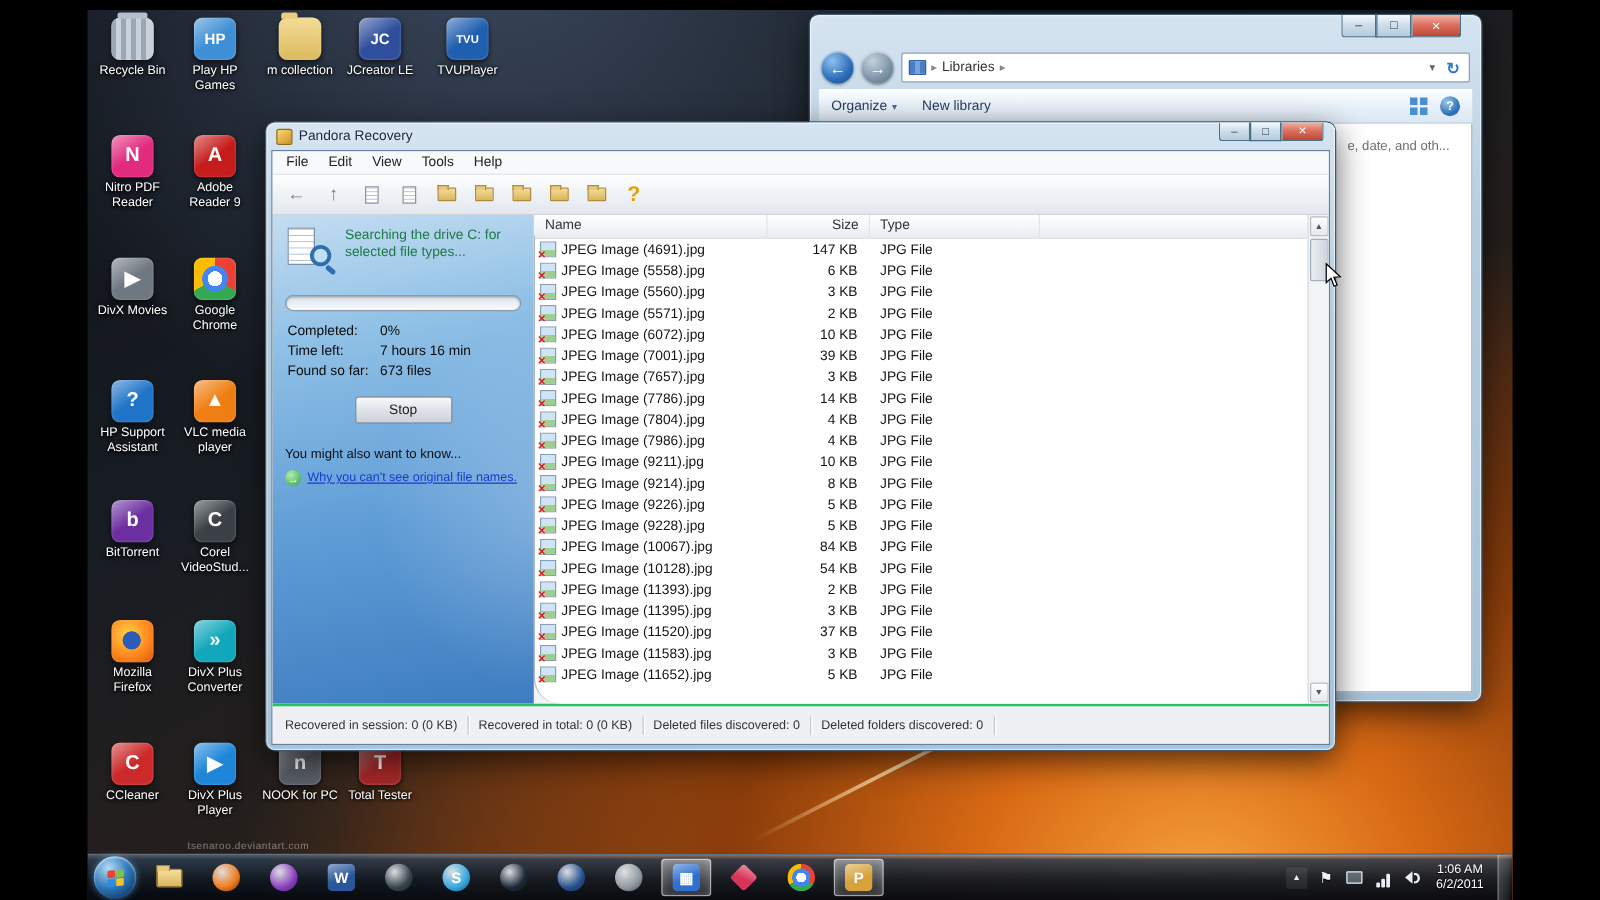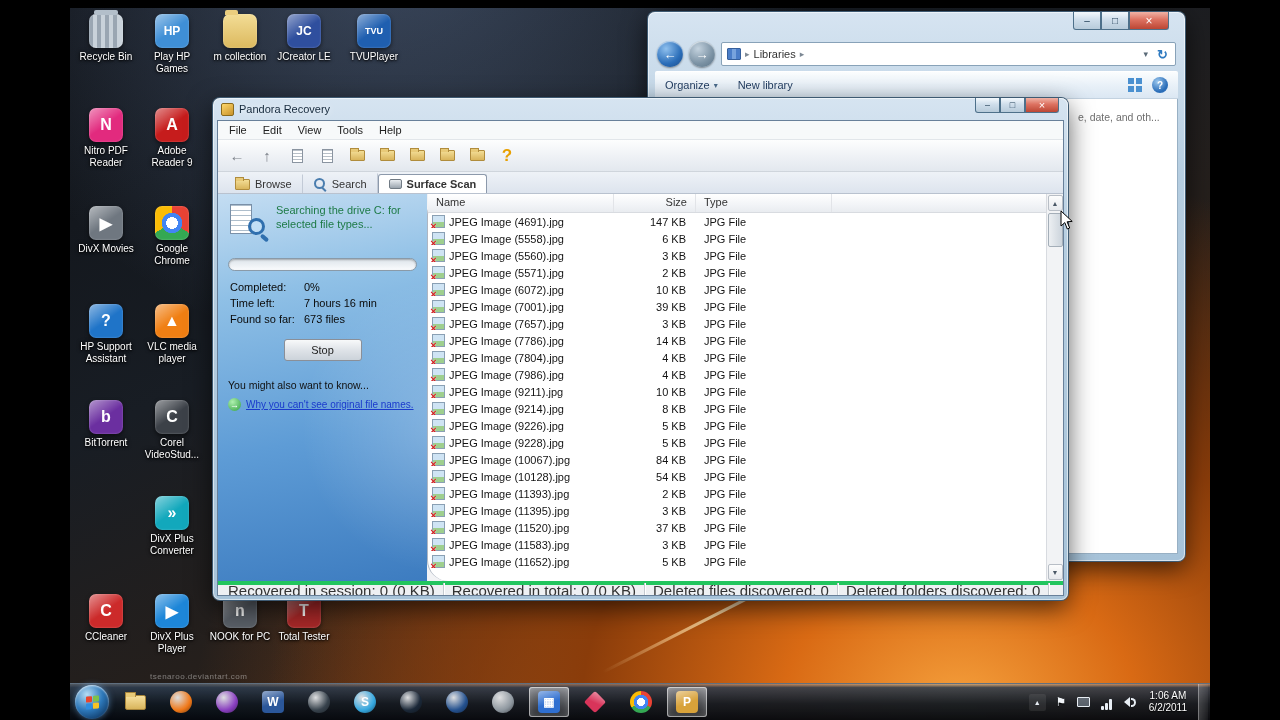--- a/index.html
+++ b/index.html
@@ -134,21 +134,21 @@
   .c-size{width:82px;text-align:right;padding-right:10px;flex:none;}
   .c-type{width:136px;padding-left:8px;flex:none;}
   .ric{width:13px;height:13px;flex:none;position:relative;display:inline-block;border:1px solid #8aa0b4;
     background:linear-gradient(180deg,#cfe4f4 0 55%,#9ecf8e 55% 100%);}
   .ric::after{content:"×";position:absolute;left:-3px;bottom:-5px;color:#d41e1e;font-weight:bold;font-size:11px;text-shadow:0 0 1px #fff;}
   .vscroll{position:absolute;right:0;top:0;bottom:0;width:17px;background:#f2f3f5;border-left:1px solid #d8dbe0;display:flex;flex-direction:column;align-items:center;}
   .sarrow{height:16px;width:15px;margin-top:1px;background:linear-gradient(180deg,#fdfdfd,#e6e9ed);border:1px solid #b8bec6;border-radius:2px;font-size:7px;color:#4a5866;display:flex;align-items:center;justify-content:center;}
   .sarrow.down{margin-top:auto;margin-bottom:1px;}
   .sthumb{width:15px;height:34px;margin-top:2px;background:linear-gradient(90deg,#eceff2,#ccd4dc);border:1px solid #a4aeb8;border-radius:2px;}
 
-  .p-status{height:14px;background:#eef0f3;border-top:4px solid #22c55e;display:flex;align-items:center;font-size:15px;color:#333;padding-left:2px;}
+  .p-status{height:32px;background:#eef0f3;border-top:2px solid #22c55e;display:flex;align-items:center;font-size:10px;color:#333;padding-left:2px;}
   .seg{padding:0 8px;height:15px;line-height:15px;border-right:1px solid #c4c9cf;box-shadow:1px 0 0 #fff;white-space:nowrap;}
 
   
   #taskbar{position:absolute;left:0;bottom:0;width:100%;height:37px;z-index:40;display:flex;align-items:center;
     background:linear-gradient(180deg,rgba(150,175,200,.4) 0%,rgba(45,60,78,.88) 10%,rgba(16,24,33,.94) 55%,rgba(4,8,14,.96) 100%);
     border-top:1px solid rgba(170,195,220,.55);}
   .startorb{width:34px;height:34px;margin:0 3px 0 5px;border-radius:50%;flex:none;display:flex;align-items:center;justify-content:center;
     background:radial-gradient(circle at 35% 28%,#b5dcf5,#2d78ba 48%,#123f6e 80%);box-shadow:0 0 6px rgba(120,190,255,.5), inset 0 1px 2px rgba(255,255,255,.7);}
   .flag{display:grid;grid-template-columns:6px 6px;grid-template-rows:6px 6px;gap:1px;transform:skewY(-6deg);}
   .flag i{display:block;border-radius:1px;}
@@ -233,20 +233,24 @@
           <div class="lb">VLC media player</div>
         </div>
         <div class="dicon" style="left: 4px; top: 392px;">
           <div class="ic" style="background: linear-gradient(145deg, rgba(255, 255, 255, 0.5), rgba(255, 255, 255, 0) 50%), rgb(107, 47, 160); font-size: 16px;">b</div>
           <div class="lb">BitTorrent</div>
         </div>
         <div class="dicon" style="left: 70px; top: 392px;">
           <div class="ic" style="background: linear-gradient(145deg, rgba(255, 255, 255, 0.5), rgba(255, 255, 255, 0) 50%), rgb(60, 65, 72); font-size: 16px;">C</div>
           <div class="lb">Corel VideoStud...</div>
         </div>
+        <div class="dicon" style="left: 4px; top: 488px;">
+          <div class="ic ic-firefox"></div>
+          <div class="lb">Mozilla Firefox</div>
+        </div>
         <div class="dicon" style="left: 70px; top: 488px;">
           <div class="ic" style="background: linear-gradient(145deg, rgba(255, 255, 255, 0.5), rgba(255, 255, 255, 0) 50%), rgb(18, 168, 188); font-size: 16px;">»</div>
           <div class="lb">DivX Plus Converter</div>
         </div>
         <div class="dicon" style="left: 4px; top: 586px;">
           <div class="ic" style="background: linear-gradient(145deg, rgba(255, 255, 255, 0.5), rgba(255, 255, 255, 0) 50%), rgb(204, 42, 42); font-size: 16px;">C</div>
           <div class="lb">CCleaner</div>
         </div>
         <div class="dicon" style="left: 70px; top: 586px;">
           <div class="ic" style="background: linear-gradient(145deg, rgba(255, 255, 255, 0.5), rgba(255, 255, 255, 0) 50%), rgb(29, 134, 216); font-size: 16px;">▶</div>
@@ -335,34 +339,20 @@
             <span class="tbtn">
               <i class="mini-folder"></i>
             </span>
             <span class="tbtn">
               <i class="mini-folder"></i>
             </span>
             <span class="tbtn">
               <i class="mini-folder"></i>
             </span>
             <span class="tbtn tb-help">?</span>
-          </div>
-        <div class="p-tabs" id="p-tabs">
-            <span class="ptab">
-              <i class="tico tico-folder"></i>
-              <span>Browse</span>
-            </span>
-            <span class="ptab">
-              <i class="tico tico-search"></i>
-              <span>Search</span>
-            </span>
-            <span class="ptab active">
-              <i class="tico tico-disk"></i>
-              <span>Surface Scan</span>
-            </span>
           </div>
         <div class="p-main">
           <div class="scan-panel">
             <div class="scan-head">
               <span class="scan-ico">
                   <i class="doc"></i>
                   <i class="lens"></i>
                   <i class="handle"></i>
                 </span>
               <div class="scan-status">Searching the drive C: for selected file types...</div>

